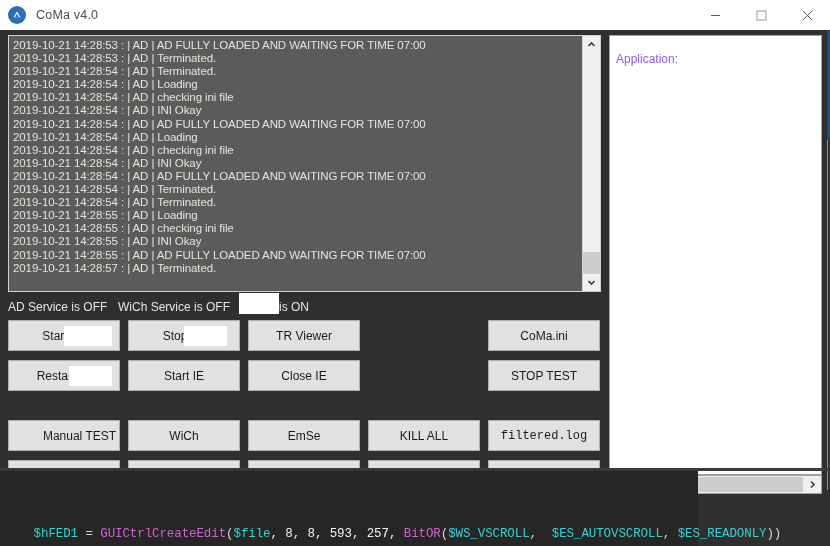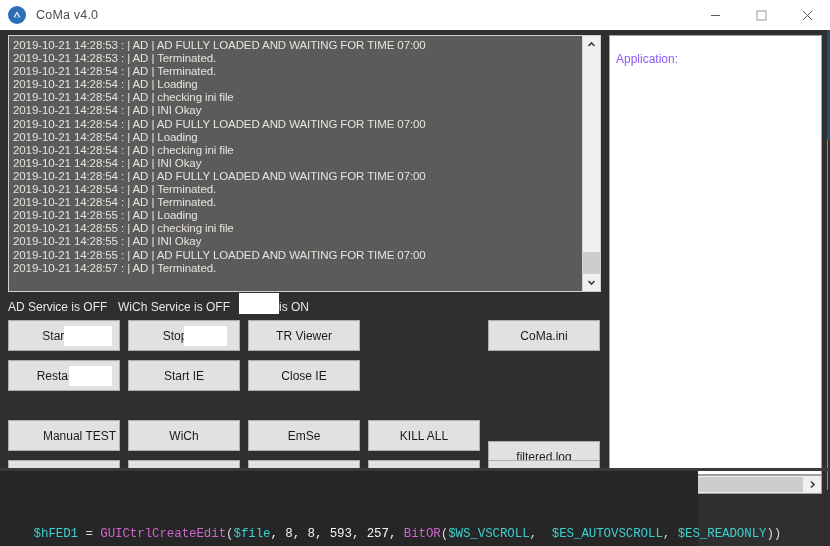--- a/index.html
+++ b/index.html
@@ -338,34 +338,37 @@
   <div class="btn btn-redacted" style="left:8px; top:330px; width:112px; height:31px;">
     <span style="margin-right:40px;">Restart</span>
     <span class="redact-inline" style="left:60px; top:5px; width:43px; height:20px;"></span>
   </div>
   <div class="btn" style="left:128px; top:330px; width:112px; height:31px;">
     <span>Start IE</span>
   </div>
   <div class="btn" style="left:248px; top:330px; width:112px; height:31px;">
     <span>Close IE</span>
   </div>
+  <div class="btn" style="left:488px; top:330px; width:112px; height:31px;">
+    <span>STOP TEST</span>
+  </div>
 
   <div class="btn" style="left:8px; top:390px; width:112px; height:31px;padding-left:31px;">
     <span>Manual TEST</span>
   </div>
   <div class="btn" style="left:128px; top:390px; width:112px; height:31px;">
     <span>WiCh</span>
   </div>
   <div class="btn" style="left:248px; top:390px; width:112px; height:31px;">
     <span>EmSe</span>
   </div>
   <div class="btn" style="left:368px; top:390px; width:112px; height:31px;">
     <span>KILL ALL</span>
   </div>
-  <div class="btn" style="left:488px; top:411px; width:112px; height:31px;">
+  <div class="btn" style="left:488px; top:390px; width:112px; height:31px;font-family:Liberation Mono, monospace;">
     <span>filtered.log</span>
   </div>
 
   <div class="btn" style="left:8px; top:430px; width:112px; height:31px;">
     <span>CCONFIG</span>
   </div>
   <div class="btn" style="left:128px; top:430px; width:112px; height:31px;">
     <span>CoFi</span>
   </div>
   <div class="btn" style="left:248px; top:430px; width:112px; height:31px;">

